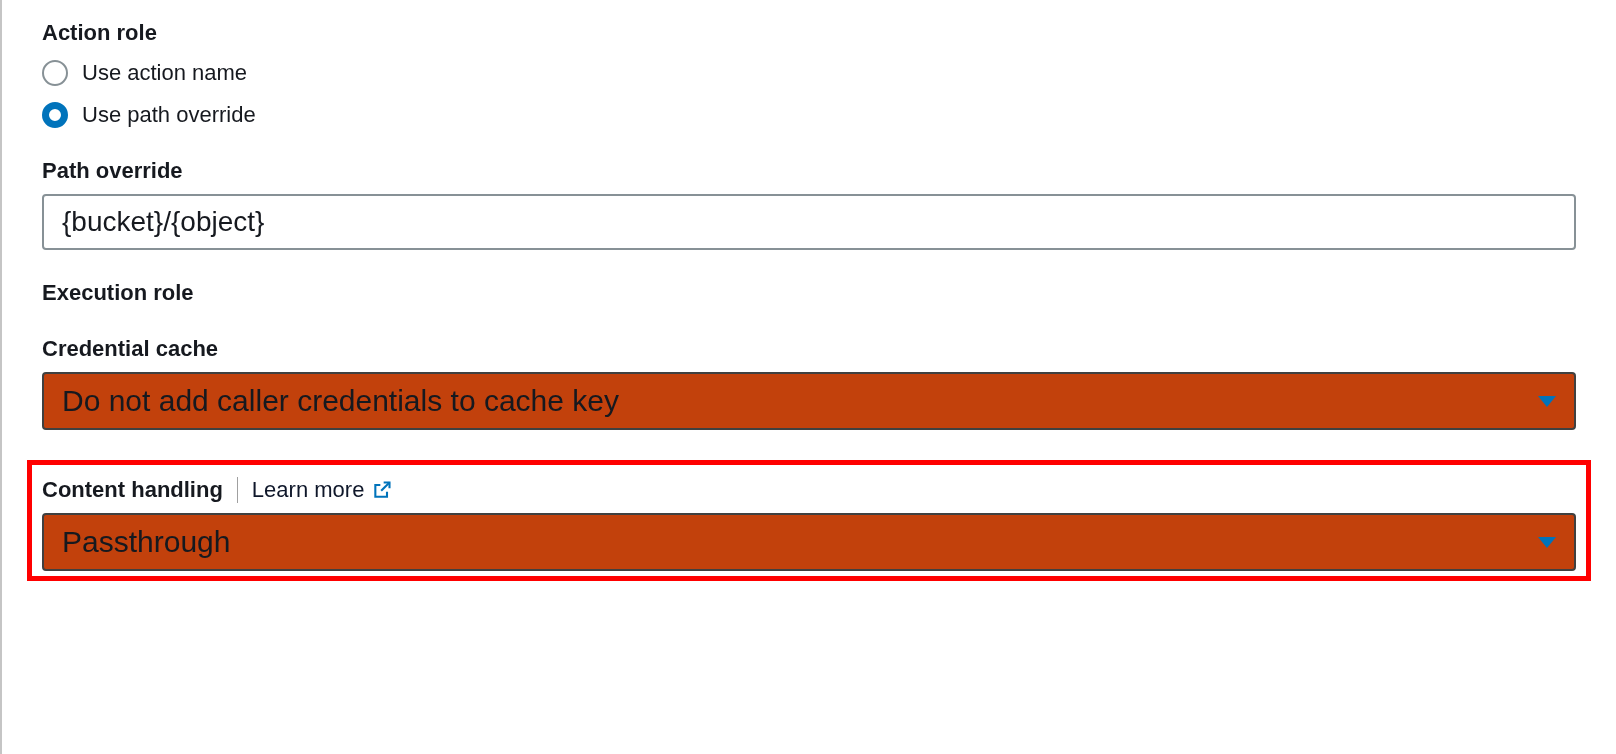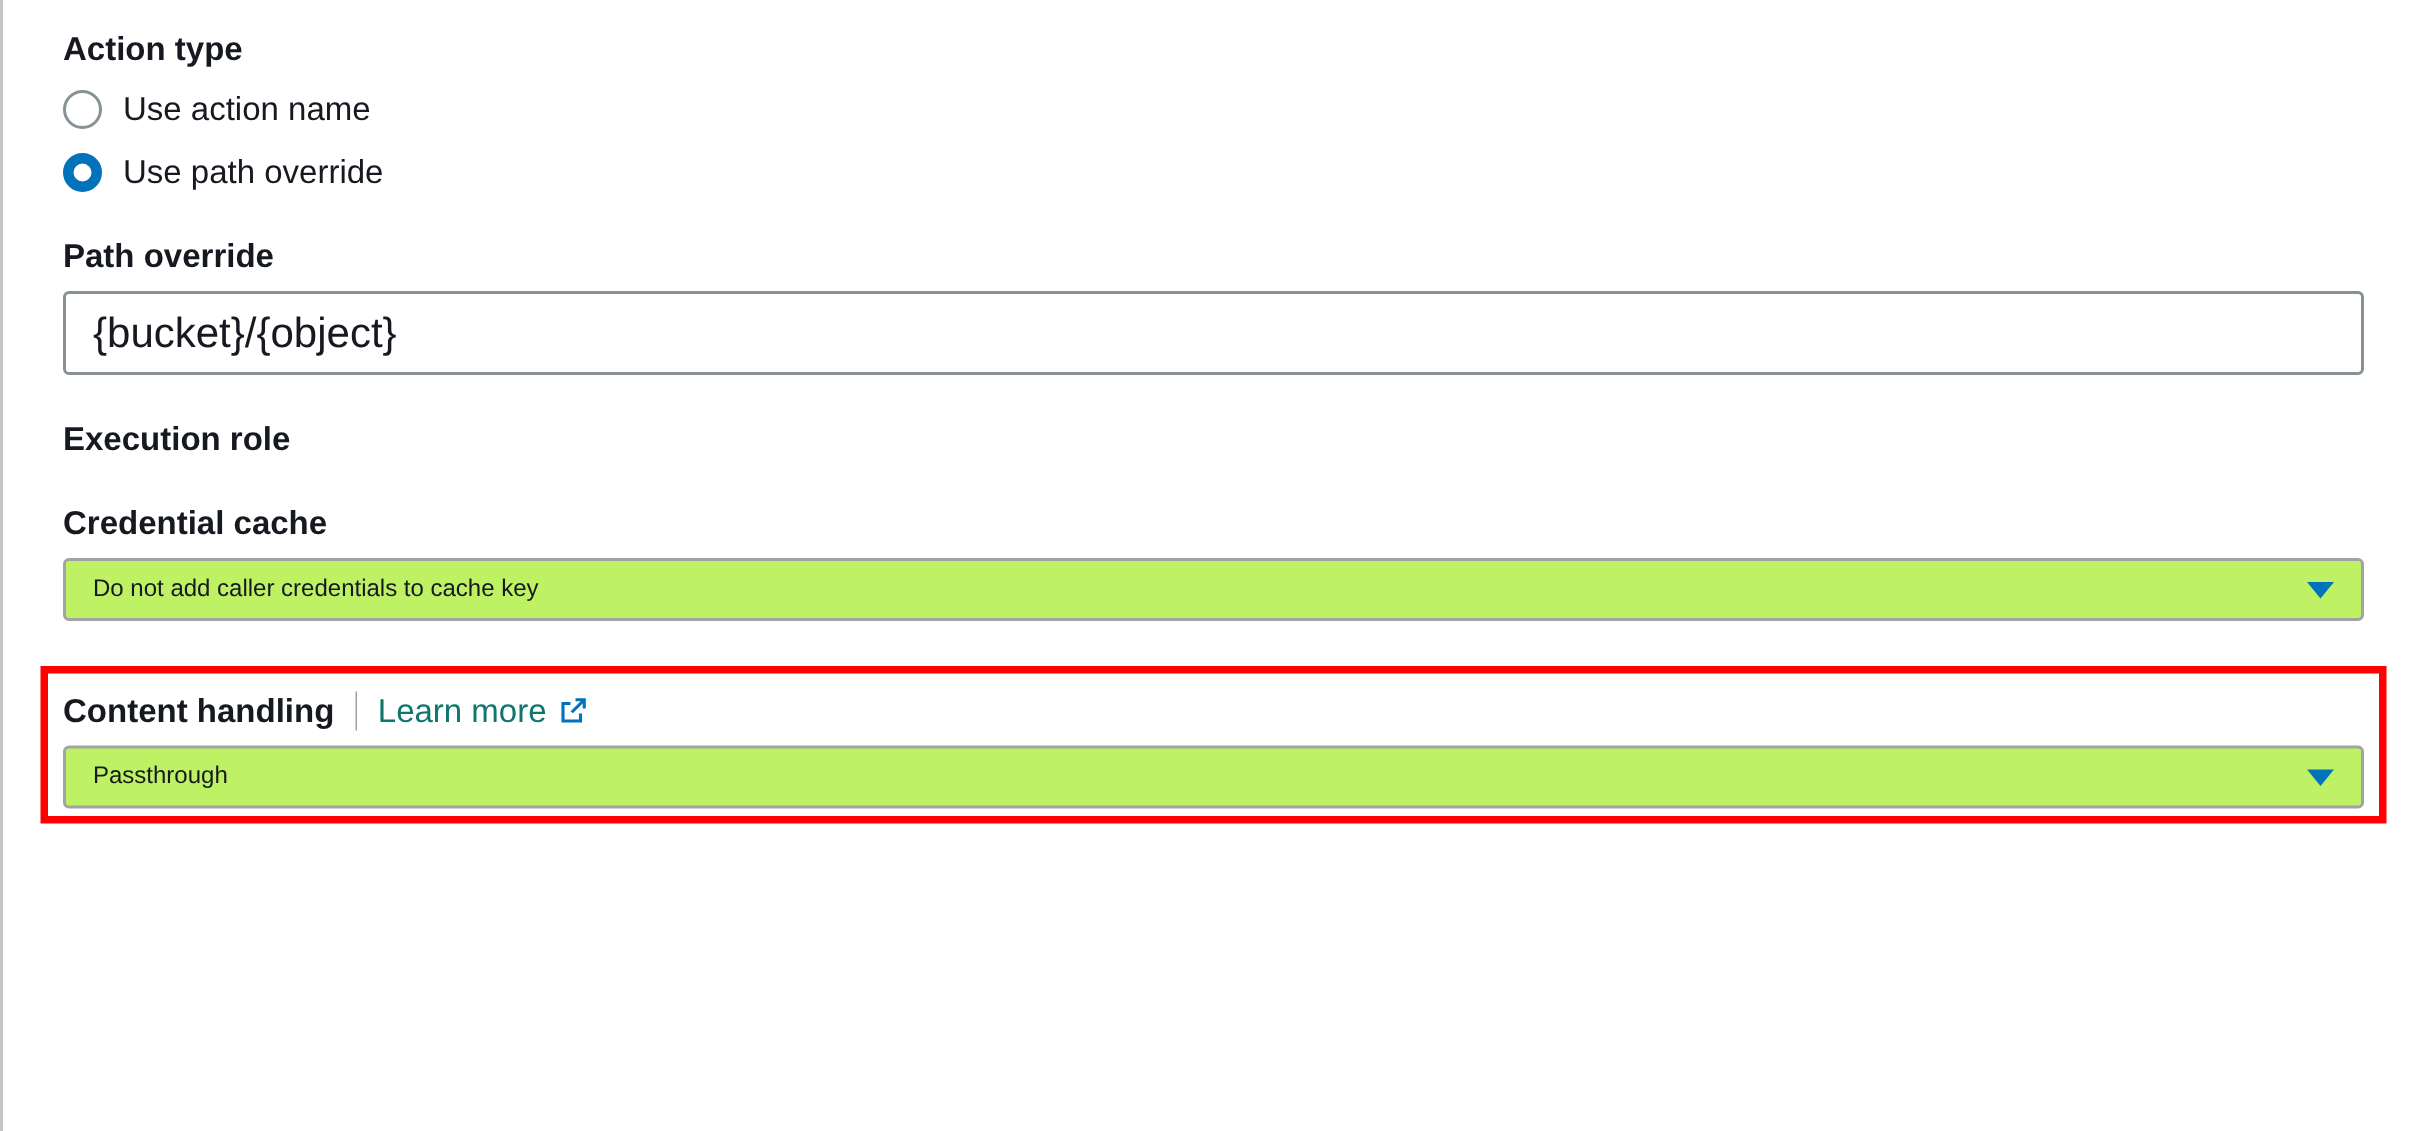--- a/index.html
+++ b/index.html
@@ -42,46 +42,46 @@
       width: 100%;
       border: 2px solid #879196;
       border-radius: 4px;
       padding: 10px 18px;
       font-size: 28px;
       font-family: inherit;
       color: #16191f;
     }
     .select {
       width: 100%;
-      border: 2px solid #a3a3a3;
+      border: 2px solid #404040;
       border-radius: 4px;
       padding: 10px 18px;
-      font-size: 16px;
+      font-size: 30px;
       display: flex;
       align-items: center;
       justify-content: space-between;
       cursor: pointer;
-      background: #bef264;
+      background: #c2410c;
     }
     .select-caret {
       width: 0; height: 0;
       border-left: 9px solid transparent;
       border-right: 9px solid transparent;
       border-top: 11px solid #0073bb;
     }
     .label-row { display: flex; align-items: center; gap: 14px; margin-bottom: 10px; }
     .vdivider { width: 1px; height: 26px; background: #a0a0a0; }
-    .link { color: #0f766e; font-size: 22px; text-decoration: none; display: inline-flex; align-items: center; gap: 8px; cursor: pointer; font-weight: 400; }
+    .link { color: #0f172a; font-size: 22px; text-decoration: none; display: inline-flex; align-items: center; gap: 8px; cursor: pointer; font-weight: 400; }
     .ext-icon { width: 20px; height: 20px; }
   </style>
 </head>
 <body>
 
 <div class="form-group">
-  <span class="label">Action type</span>
+  <span class="label">Action role</span>
   <div class="radio-group">
     <div class="radio-item">
       <span class="radio-outer">
           <span class="radio-inner"></span>
         </span>
       <span class="radio-text">Use action name</span>
     </div>
     <div class="radio-item">
       <span class="radio-outer selected">
           <span class="radio-inner"></span>

